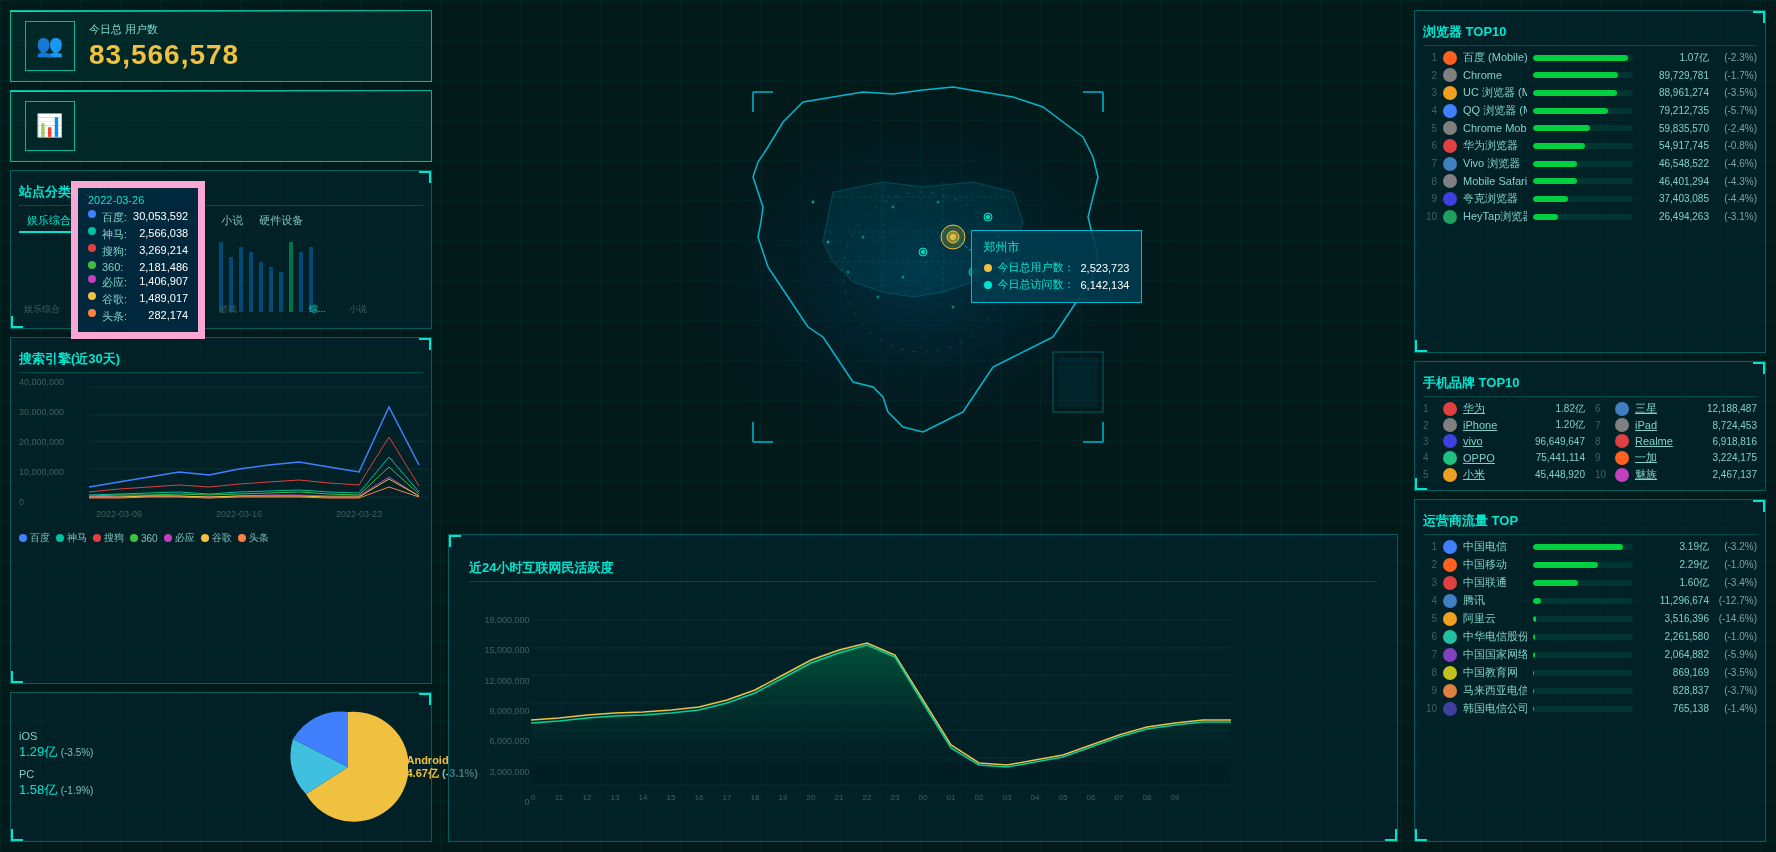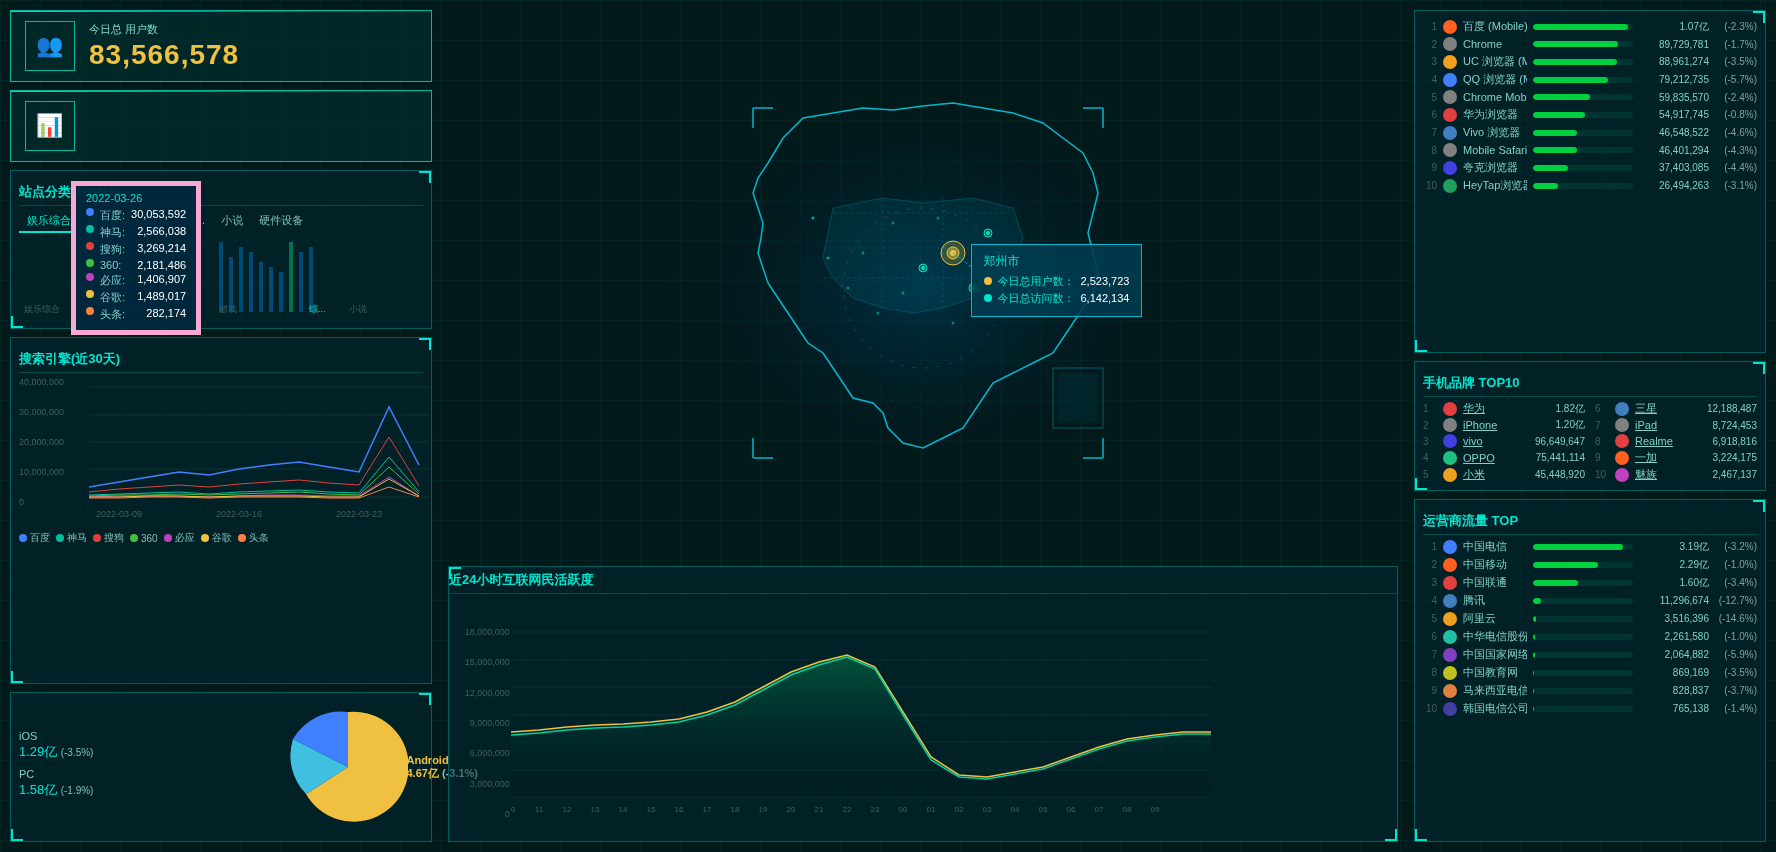--- a/index.html
+++ b/index.html
@@ -212,24 +212,24 @@
     .tooltip-row {
       display: flex;
       align-items: center;
       gap: 6px;
       margin-bottom: 2px;
     }
     .dot-yellow { width: 8px; height: 8px; border-radius: 50%; background: #f0c040; }
     .dot-cyan { width: 8px; height: 8px; border-radius: 50%; background: #00e5d0; }
 
     .activity-panel {
-      height: 276px;
+      height: 308px;
       border: 1px solid #006060;
       background: rgba(0,40,50,0.5);
-      padding: 0;
+      padding: 20px;
       position: relative;
     }
 
     
     .right-col {
       display: flex;
       flex-direction: column;
       gap: 8px;
       padding-left: 8px;
     }
@@ -313,21 +313,21 @@
       color: #80d0c8;
       font-size: 10px;
     }
 
     
     .category-tooltip {
       position: absolute;
       top: 10px;
       left: 60px;
       background: rgba(0,40,60,0.95);
-      border: 5px solid #f9a8d4;
+      border: 7px solid #f9a8d4;
       padding: 6px 10px;
       z-index: 10;
     }
     .ctt-date {
       color: #00e5d0;
       font-size: 11px;
       margin-bottom: 4px;
     }
     .ctt-row {
       display: flex;
@@ -696,20 +696,21 @@
           <text x="616" y="185" fill="#406060" font-size="8" text-anchor="middle">08</text>
           <text x="644" y="185" fill="#406060" font-size="8" text-anchor="middle">09</text>
         </svg>
       </div>
     </div>
   </div>
 
   <div class="right-col">
 
     <div class="panel" style="flex:1;">
+      <div class="section-title">浏览器 TOP10</div>
       <div class="browser-list" id="browser-list">
           <div class="rank-row">
     <span class="rank-num">1</span>
     <span class="rank-icon" style="background:#ff6020;"></span>
     <span class="rank-name">百度 (Mobile)</span>
     <div class="bar-wrap">
               <div class="bar-fill" style="width:95%"></div>
             </div>
     <span class="rank-value">1.07亿</span>
     <span class="rank-change">(-2.3%)</span>

